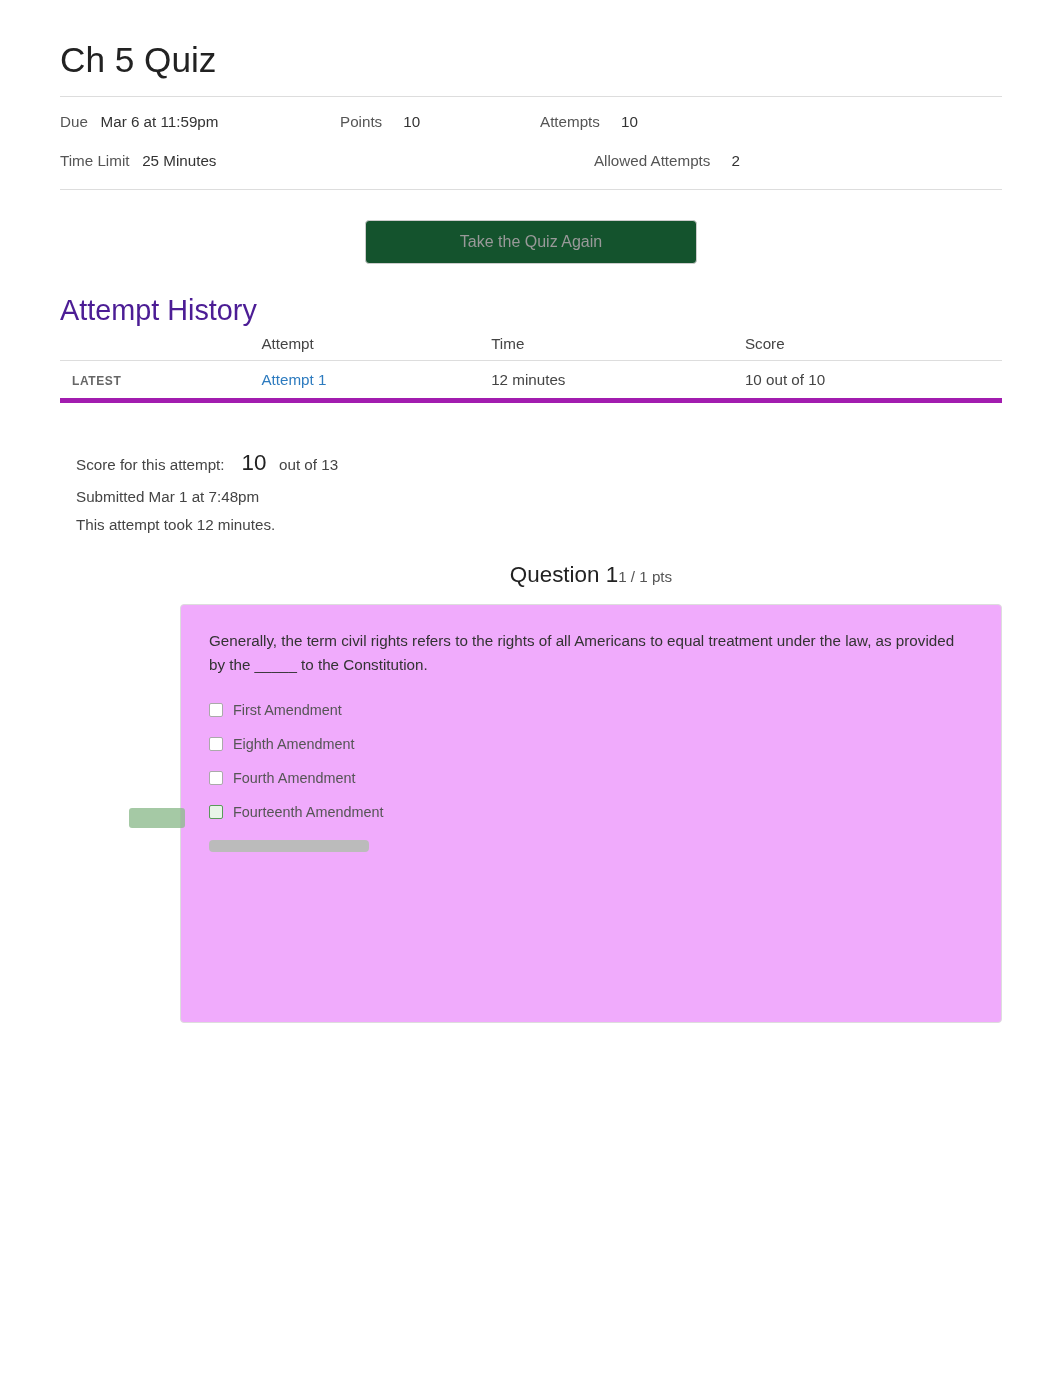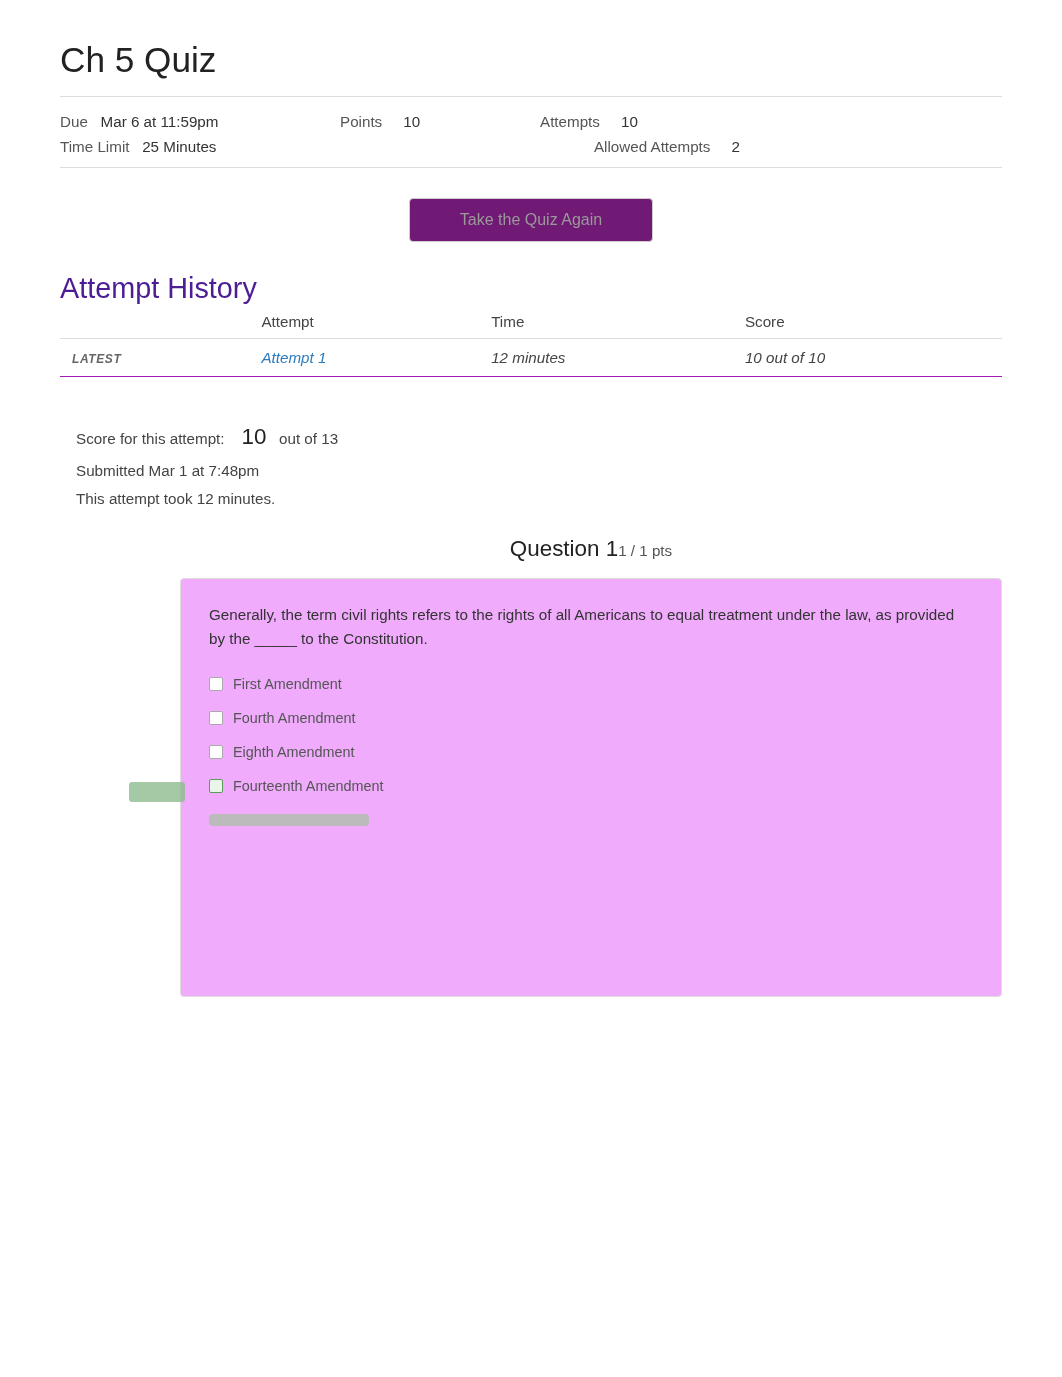--- a/index.html
+++ b/index.html
@@ -21,47 +21,47 @@
 
     .divider {
       border: none;
       border-top: 1px solid #ddd;
       margin: 0 0 16px 0;
     }
 
     .quiz-meta {
       display: grid;
       grid-template-columns: 280px 200px 200px;
-      row-gap: 8px;
-      margin-bottom: 12px;
+      row-gap: 22px;
+      margin-bottom: 20px;
       font-size: 0.95rem;
       color: #444;
     }
 
     .meta-label {
       color: #555;
       font-weight: 500;
     }
 
     .meta-value {
       color: #333;
     }
 
     .btn-take-quiz {
       display: block;
       margin: 30px auto;
       padding: 12px 40px;
-      background: #701a75;
+      background: #14532d;
       border: 1px solid #ccc;
       border-radius: 4px;
       color: #999;
       font-size: 1rem;
       cursor: not-allowed;
       text-align: center;
-      width: 244px;
+      width: 332px;
     }
 
     .attempt-history-title {
       font-size: 1.8rem;
       font-weight: 400;
       color: #4c1d95;
     }
 
     .history-table {
       width: 100%;
@@ -81,22 +81,21 @@
       font-size: 0.95rem;
     }
 
     .history-table td {
       padding: 10px 12px;
       font-size: 0.95rem;
       color: #444;
     }
 
     .history-table tbody tr {
-      border-bottom: 1px solid #a21caf;
-      font-style: italic;
+      border-bottom: 5px solid #a21caf;
     }
 
     .latest-badge {
       font-size: 0.75rem;
       font-weight: 700;
       color: #666;
       letter-spacing: 0.05em;
     }
 
     .attempt-link {
@@ -284,26 +283,26 @@
   <div class="question-box">
     <p class="question-text">Generally, the term civil rights refers to the rights of all Americans to equal treatment under the law, as provided by the _____ to the Constitution.</p>
 
     <div class="answer-option">
       <div class="checkbox"></div>
       <span>First Amendment</span>
     </div>
 
     <div class="answer-option">
       <div class="checkbox"></div>
-      <span>Fourth Amendment</span>
+      <span>Eighth Amendment</span>
     </div>
 
     <div class="answer-option">
       <div class="checkbox"></div>
-      <span>Eighth Amendment</span>
+      <span>Fourth Amendment</span>
     </div>
 
     <div class="answer-option side-indicator" style="position:relative;">
       <div class="green-bar"></div>
       <div class="checkbox" style="border-color:#5a9a5a; background:#e8f5e8;"></div>
       <span>Fourteenth Amendment</span>
     </div>
 
     <div style="margin-top: 20px;">
       <span class="blurred-text" style="width: 160px; background: #bbb;">&nbsp;&nbsp;&nbsp;&nbsp;&nbsp;&nbsp;&nbsp;&nbsp;&nbsp;&nbsp;&nbsp;&nbsp;&nbsp;&nbsp;&nbsp;&nbsp;&nbsp;&nbsp;&nbsp;&nbsp;</span>

